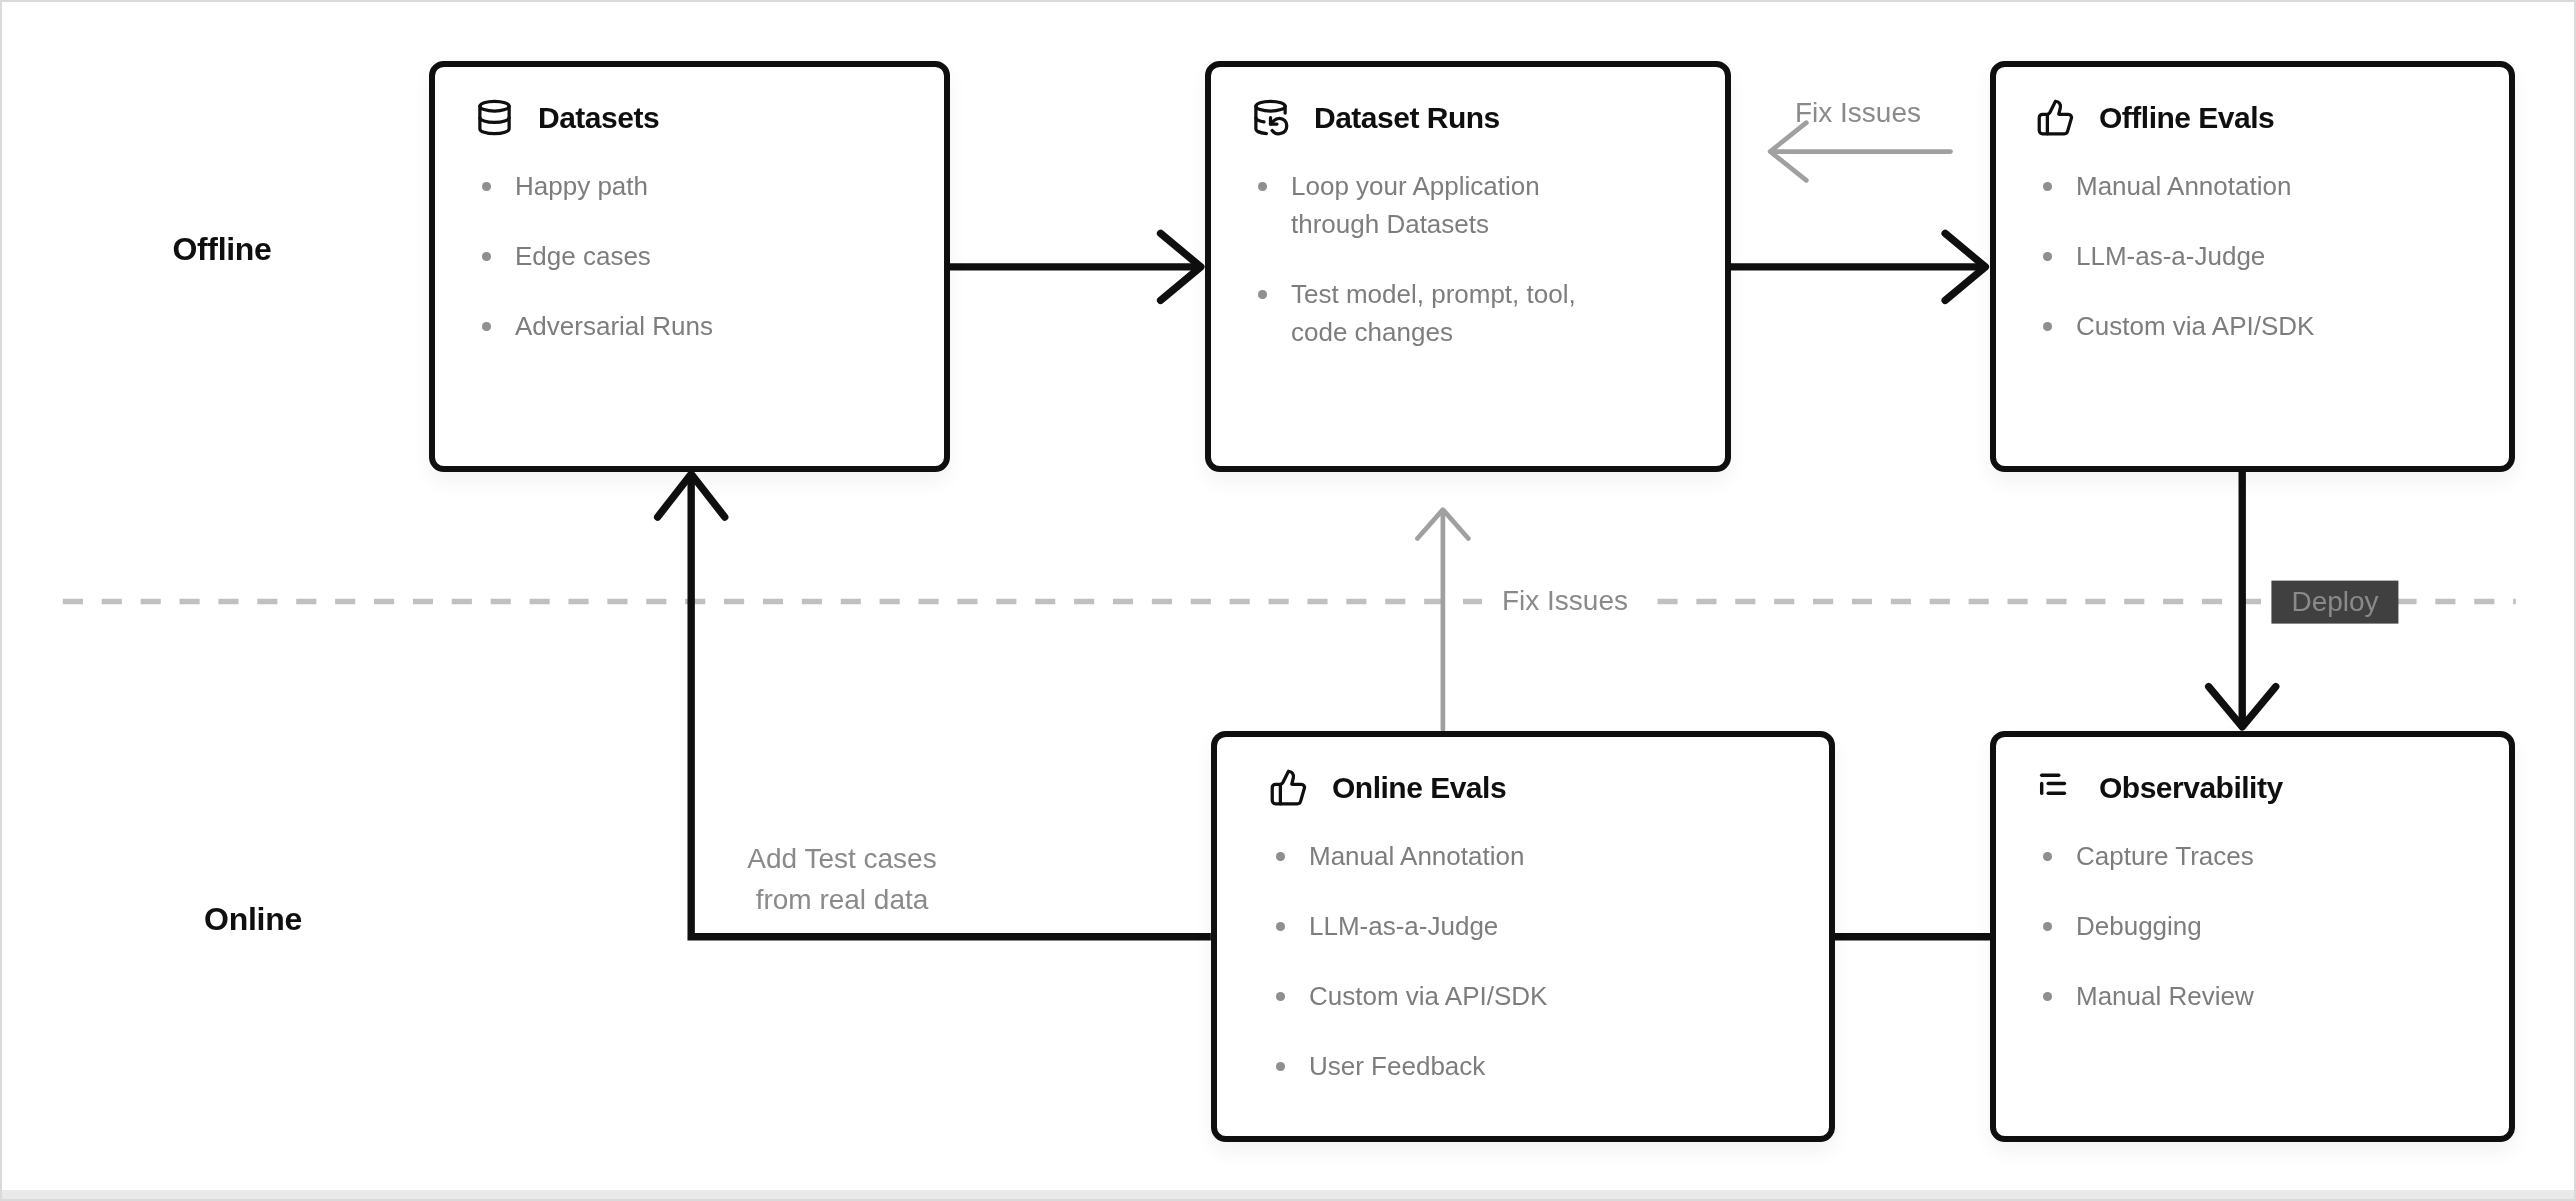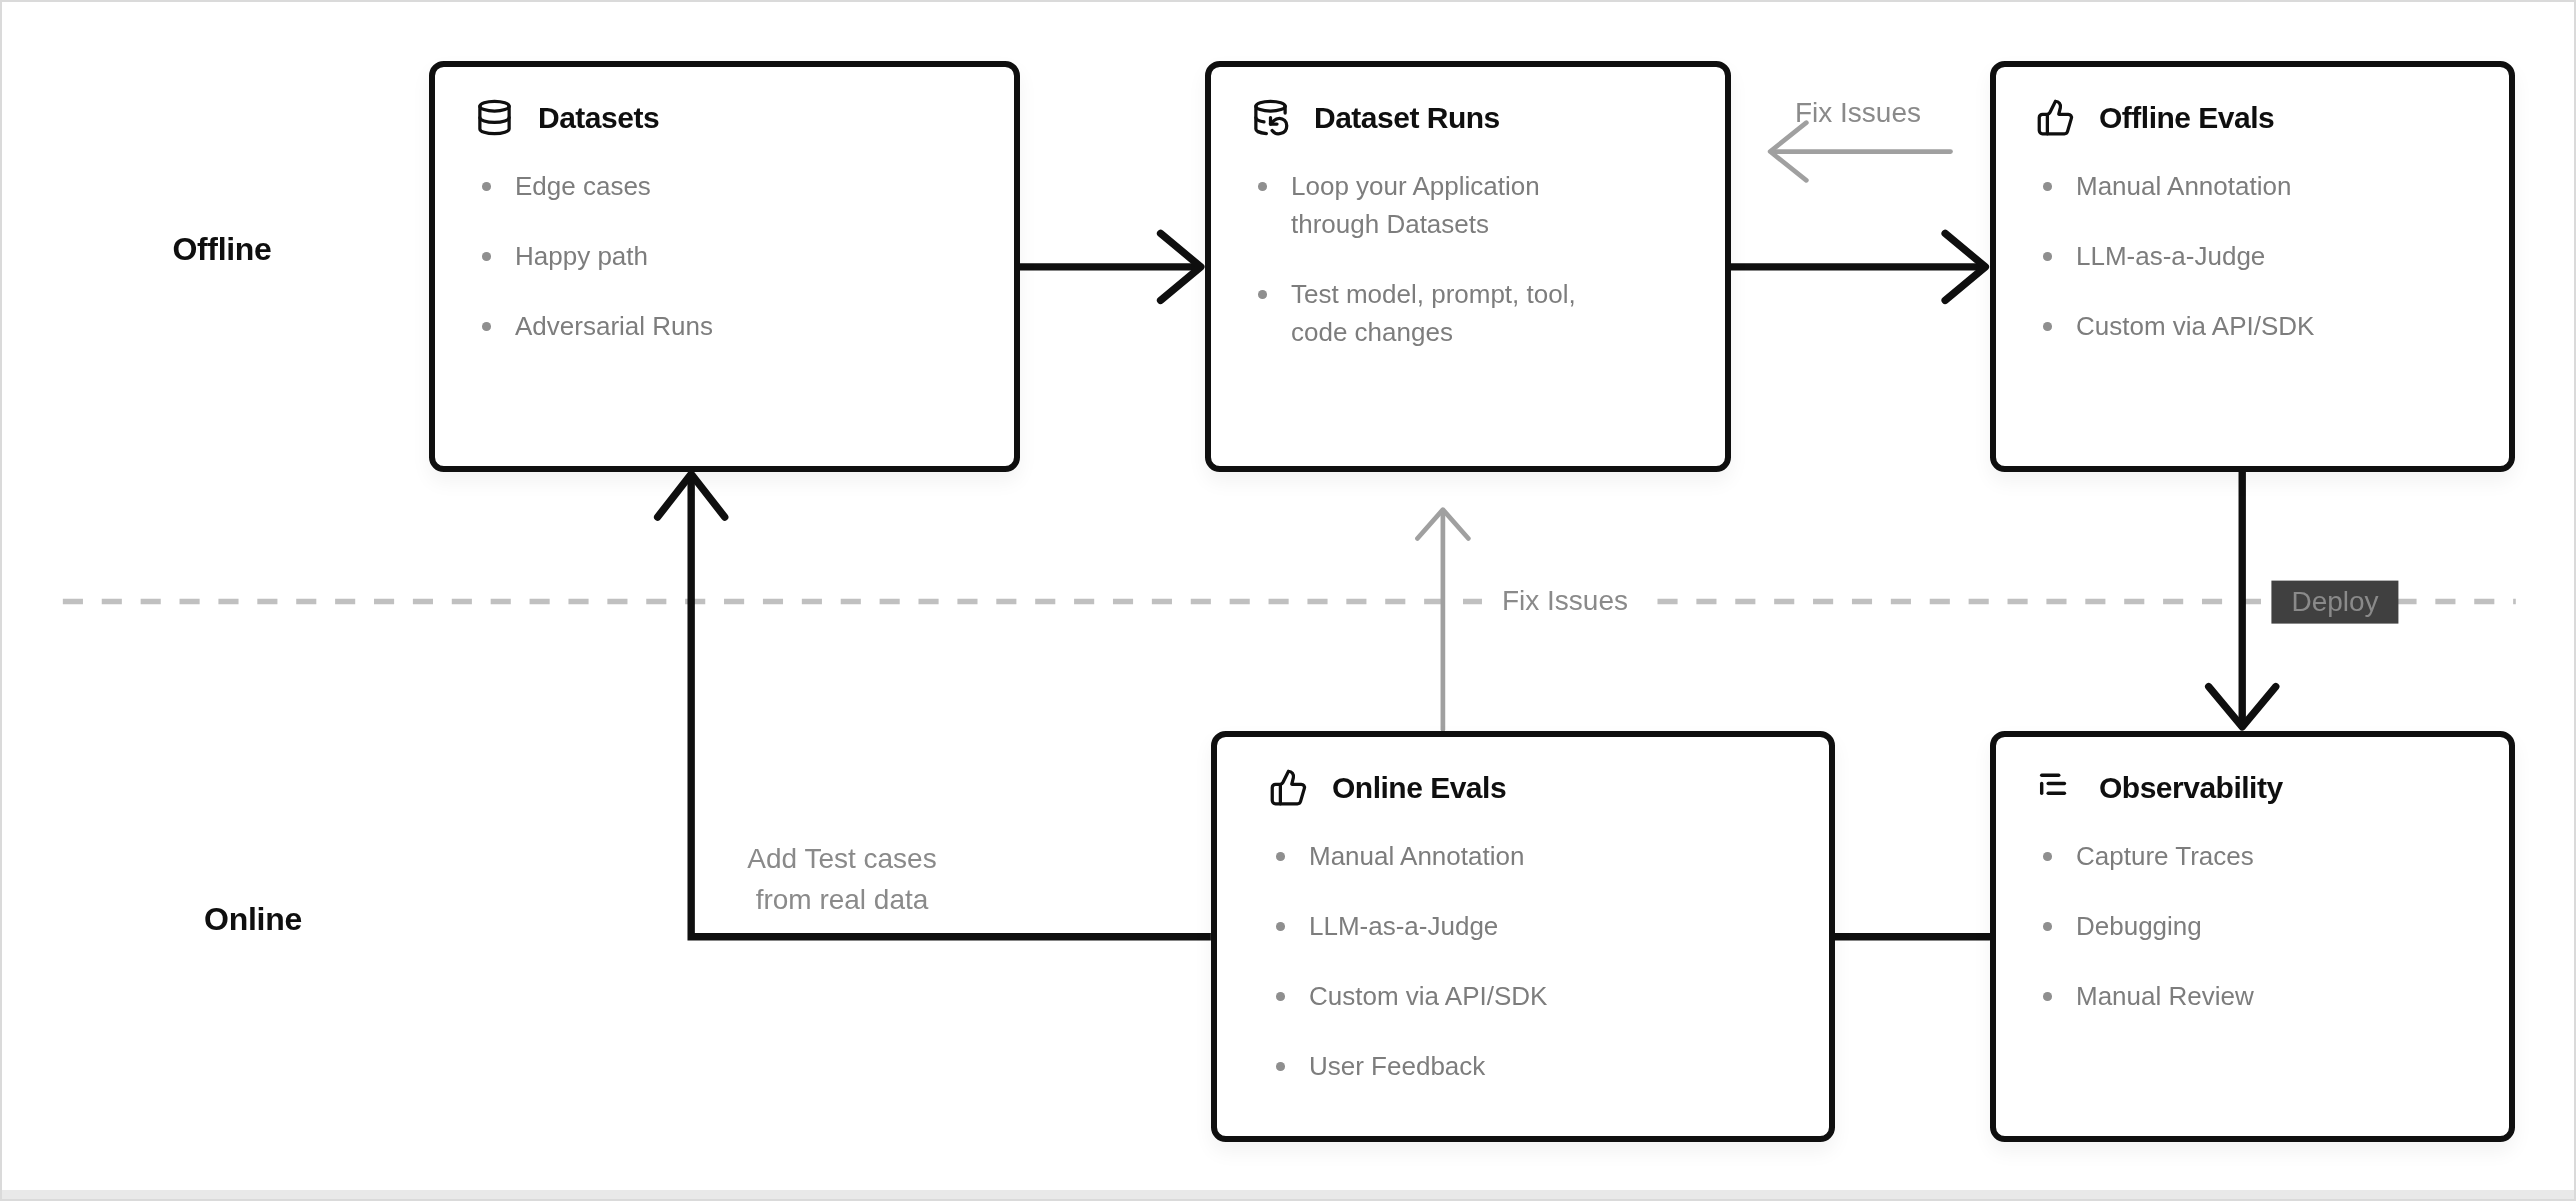--- a/index.html
+++ b/index.html
@@ -47,21 +47,21 @@
     font-size:26px;line-height:38px;
     color:#7d7d7d;
     white-space:pre-line;
   }
   .node li::before{
     content:"";
     position:absolute;left:5.4px;top:15.4px;
     width:8.7px;height:8.7px;border-radius:50%;
     background:#8f8f8f;
   }
-  .box-datasets      {left:427px;  top:59px;   width:591px; height:411px;}
+  .box-datasets      {left:427px;  top:59px;   width:521px; height:411px;}
   .box-dataset-runs  {left:1203px; top:59px;   width:526px; height:411px;}
   .box-offline-evals {left:1988px; top:59px;   width:525px; height:411px;}
   .box-online-evals  {left:1209px; top:729px; width:624px; height:411px;padding-left:12px;}
   .box-observability {left:1988px; top:729px; width:525px; height:411px;}
 
   .lane-label{
     position:absolute;transform:translate(-50%,-50%);
     font-size:32px;font-weight:700;color:#0f0f0f;letter-spacing:-0.3px;
     white-space:nowrap;
   }
@@ -138,22 +138,22 @@
     <span class="icon">
       <svg viewBox="0 0 24 24" fill="none" stroke="#0f0f0f" stroke-width="2" stroke-linecap="round" stroke-linejoin="round">
         <ellipse cx="12" cy="5" rx="9" ry="3"></ellipse>
         <path d="M3 5v14a9 3 0 0 0 18 0V5"></path>
         <path d="M3 12a9 3 0 0 0 18 0"></path>
       </svg>
     </span>
     <span class="title">Datasets</span>
   </div>
   <ul>
+    <li>Happy path</li>
     <li>Edge cases</li>
-    <li>Happy path</li>
     <li>Adversarial Runs</li>
   </ul>
 </div>
 
 <div class="node box-dataset-runs">
   <div class="title-row">
     <span class="icon">
       <svg viewBox="0 0 24 24" fill="none" stroke="#0f0f0f" stroke-width="2" stroke-linecap="round" stroke-linejoin="round">
         <ellipse cx="12" cy="5" rx="9" ry="3"></ellipse>
         <path d="M3 12a9 3 0 0 0 5 2.69"></path>

